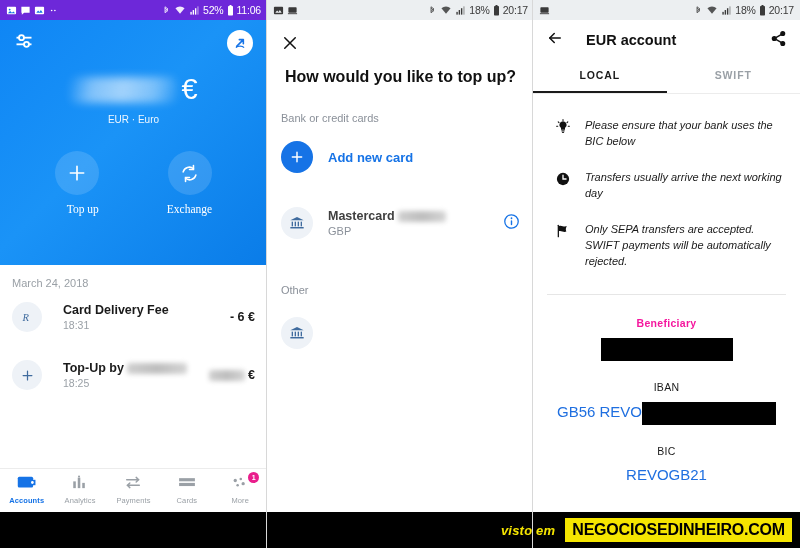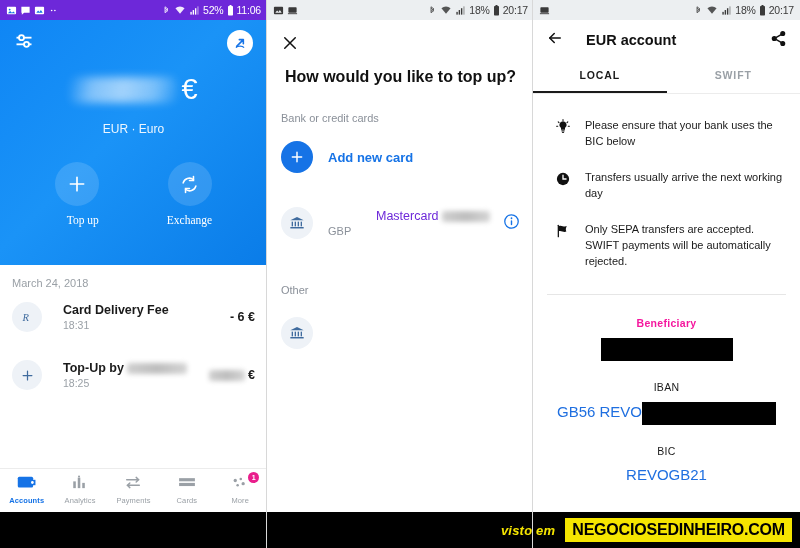--- a/index.html
+++ b/index.html
@@ -43,21 +43,21 @@
     width:26px; height:26px; border-radius:50%; background:#fff;
     display:flex; align-items:center; justify-content:center;
   }
   .l-balance { text-align:center; margin-top:8px; position:relative; }
   .l-blur-amount {
     display:inline-block; width:108px; height:26px; vertical-align:middle;
     background:linear-gradient(100deg, rgba(255,255,255,.0) 0%, rgba(255,255,255,.45) 22%, rgba(255,255,255,.60) 50%, rgba(255,255,255,.42) 78%, rgba(255,255,255,.05) 100%);
     filter:blur(4px); border-radius:8px; margin-right:4px;
   }
   .l-cur { font-size:29px; font-weight:300; vertical-align:middle; }
-  .l-curcode { font-size:12px; margin-top:16px; color:rgba(255,255,255,.92); }
+  .l-curcode { font-size:10px; margin-top:8px; color:rgba(255,255,255,.92); }
   .l-actions { display:flex; justify-content:center; gap:68px; margin-top:26px; }
   .l-action { text-align:right;font-family:Liberation Serif, serif; }
   .l-circle {
     width:44px; height:44px; border-radius:50%;
     background:rgba(255,255,255,.14);
     display:flex; align-items:center; justify-content:center; margin:0 auto;
   }
   .l-alabel { font-size:11.5px; margin-top:8px; color:#fff; }
 
   .l-datehdr { font-size:11px; color:#9aa0a6; padding:12px 12px 6px 12px; }
@@ -102,39 +102,39 @@
   .m-ico-blue {
     width:32px; height:32px; border-radius:50%; background:#1673e6;
     display:flex; align-items:center; justify-content:center; color:#fff; flex:0 0 auto;
   }
   .m-ico-grey {
     width:32px; height:32px; border-radius:50%; background:#eef2f7;
     display:flex; align-items:center; justify-content:center; color:#3f6b9e; flex:0 0 auto;
   }
   .m-rowbody { flex:1 1 auto; margin-left:15px; min-width:0; }
   .m-link { font-size:13px; font-weight:bold; color:#1673e6; }
-  .m-rowtitle { font-size:12.5px; font-weight:normal; color:#6d28d9; display:flex; align-items:center;margin-left:48px; }
+  .m-rowtitle { font-size:12.5px; font-weight:bold; color:#404040; display:flex; align-items:center; }
   .m-rowsub { font-size:11px; color:#8a9099; margin-top:2px; }
 
   
   .r-appbar { height:40px; display:flex; align-items:center; padding:0 13px; }
   .r-title { font-size:14.5px; font-weight:bold; color:#111; margin-left:22px; flex:1 1 auto; }
   .r-tabs { display:flex; height:33px; }
   .r-tab {
     flex:1 1 50%; text-align:center; font-size:10.5px; letter-spacing:.9px;
     color:#9aa0a6; font-weight:bold; line-height:30px; position:relative;
   }
   .r-tab.active { color:#1a1a1a; }
   .r-tab.active:after { content:""; position:absolute; left:0; right:0; bottom:0; height:2.5px; background:#1a1a1a; }
   .r-tabline { height:1px; background:#ececec; }
 
   .r-info { padding:14px 16px 6px 16px; }
   .r-inforow { display:flex; align-items:flex-start; padding:10px 0; }
   .r-infoico { width:28px; flex:0 0 auto; display:flex; justify-content:center; padding-top:1px; }
-  .r-infotext { font-size:11px; color:#1a1a1a; line-height:1.45; margin-left:8px; }
+  .r-infotext { font-size:11px; color:#1a1a1a; line-height:1.45; margin-left:8px;font-style:italic; }
 
   .r-divider { height:1px; background:#e6e6e6; margin:8px 14px 0 14px; }
 
   .r-field { text-align:center; margin-top:22px; }
   .r-label { font-size:10.5px; color:#1a1a1a; letter-spacing:.3px; }
   .r-label.pink { color:#f5179e; font-weight:bold; }
   .r-value { font-size:15px; color:#1f6fe0; margin-top:9px; font-weight:500; }
   .r-redact { display:inline-block; height:23px; background:#000; vertical-align:middle; }
 
   

